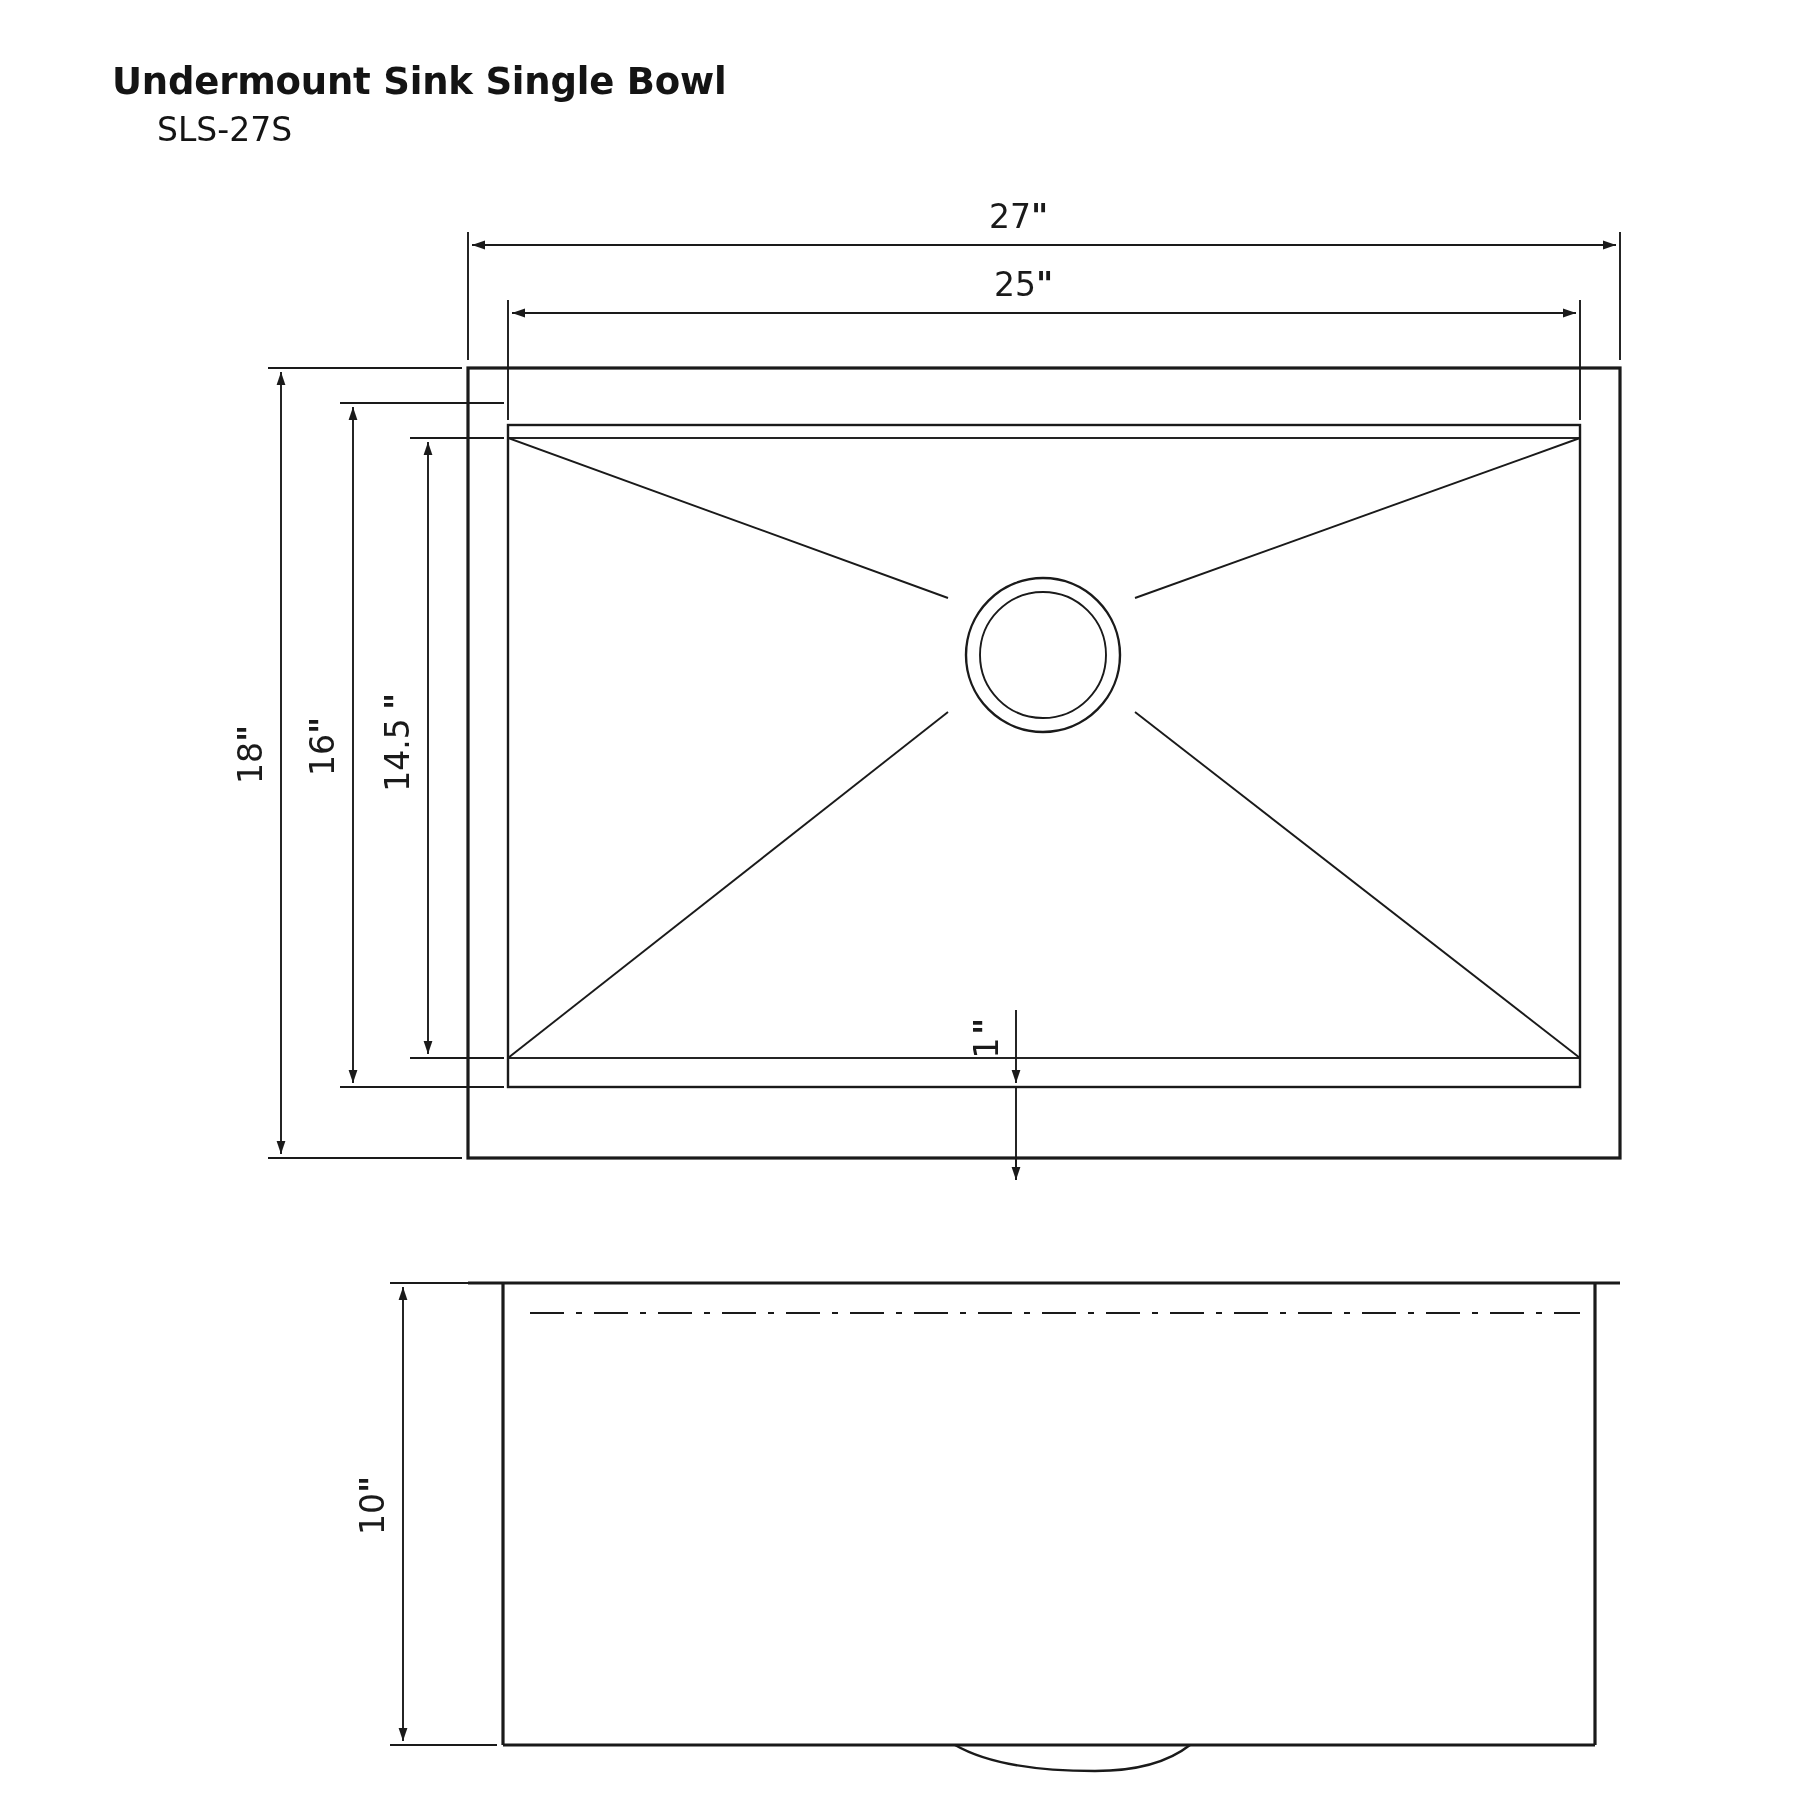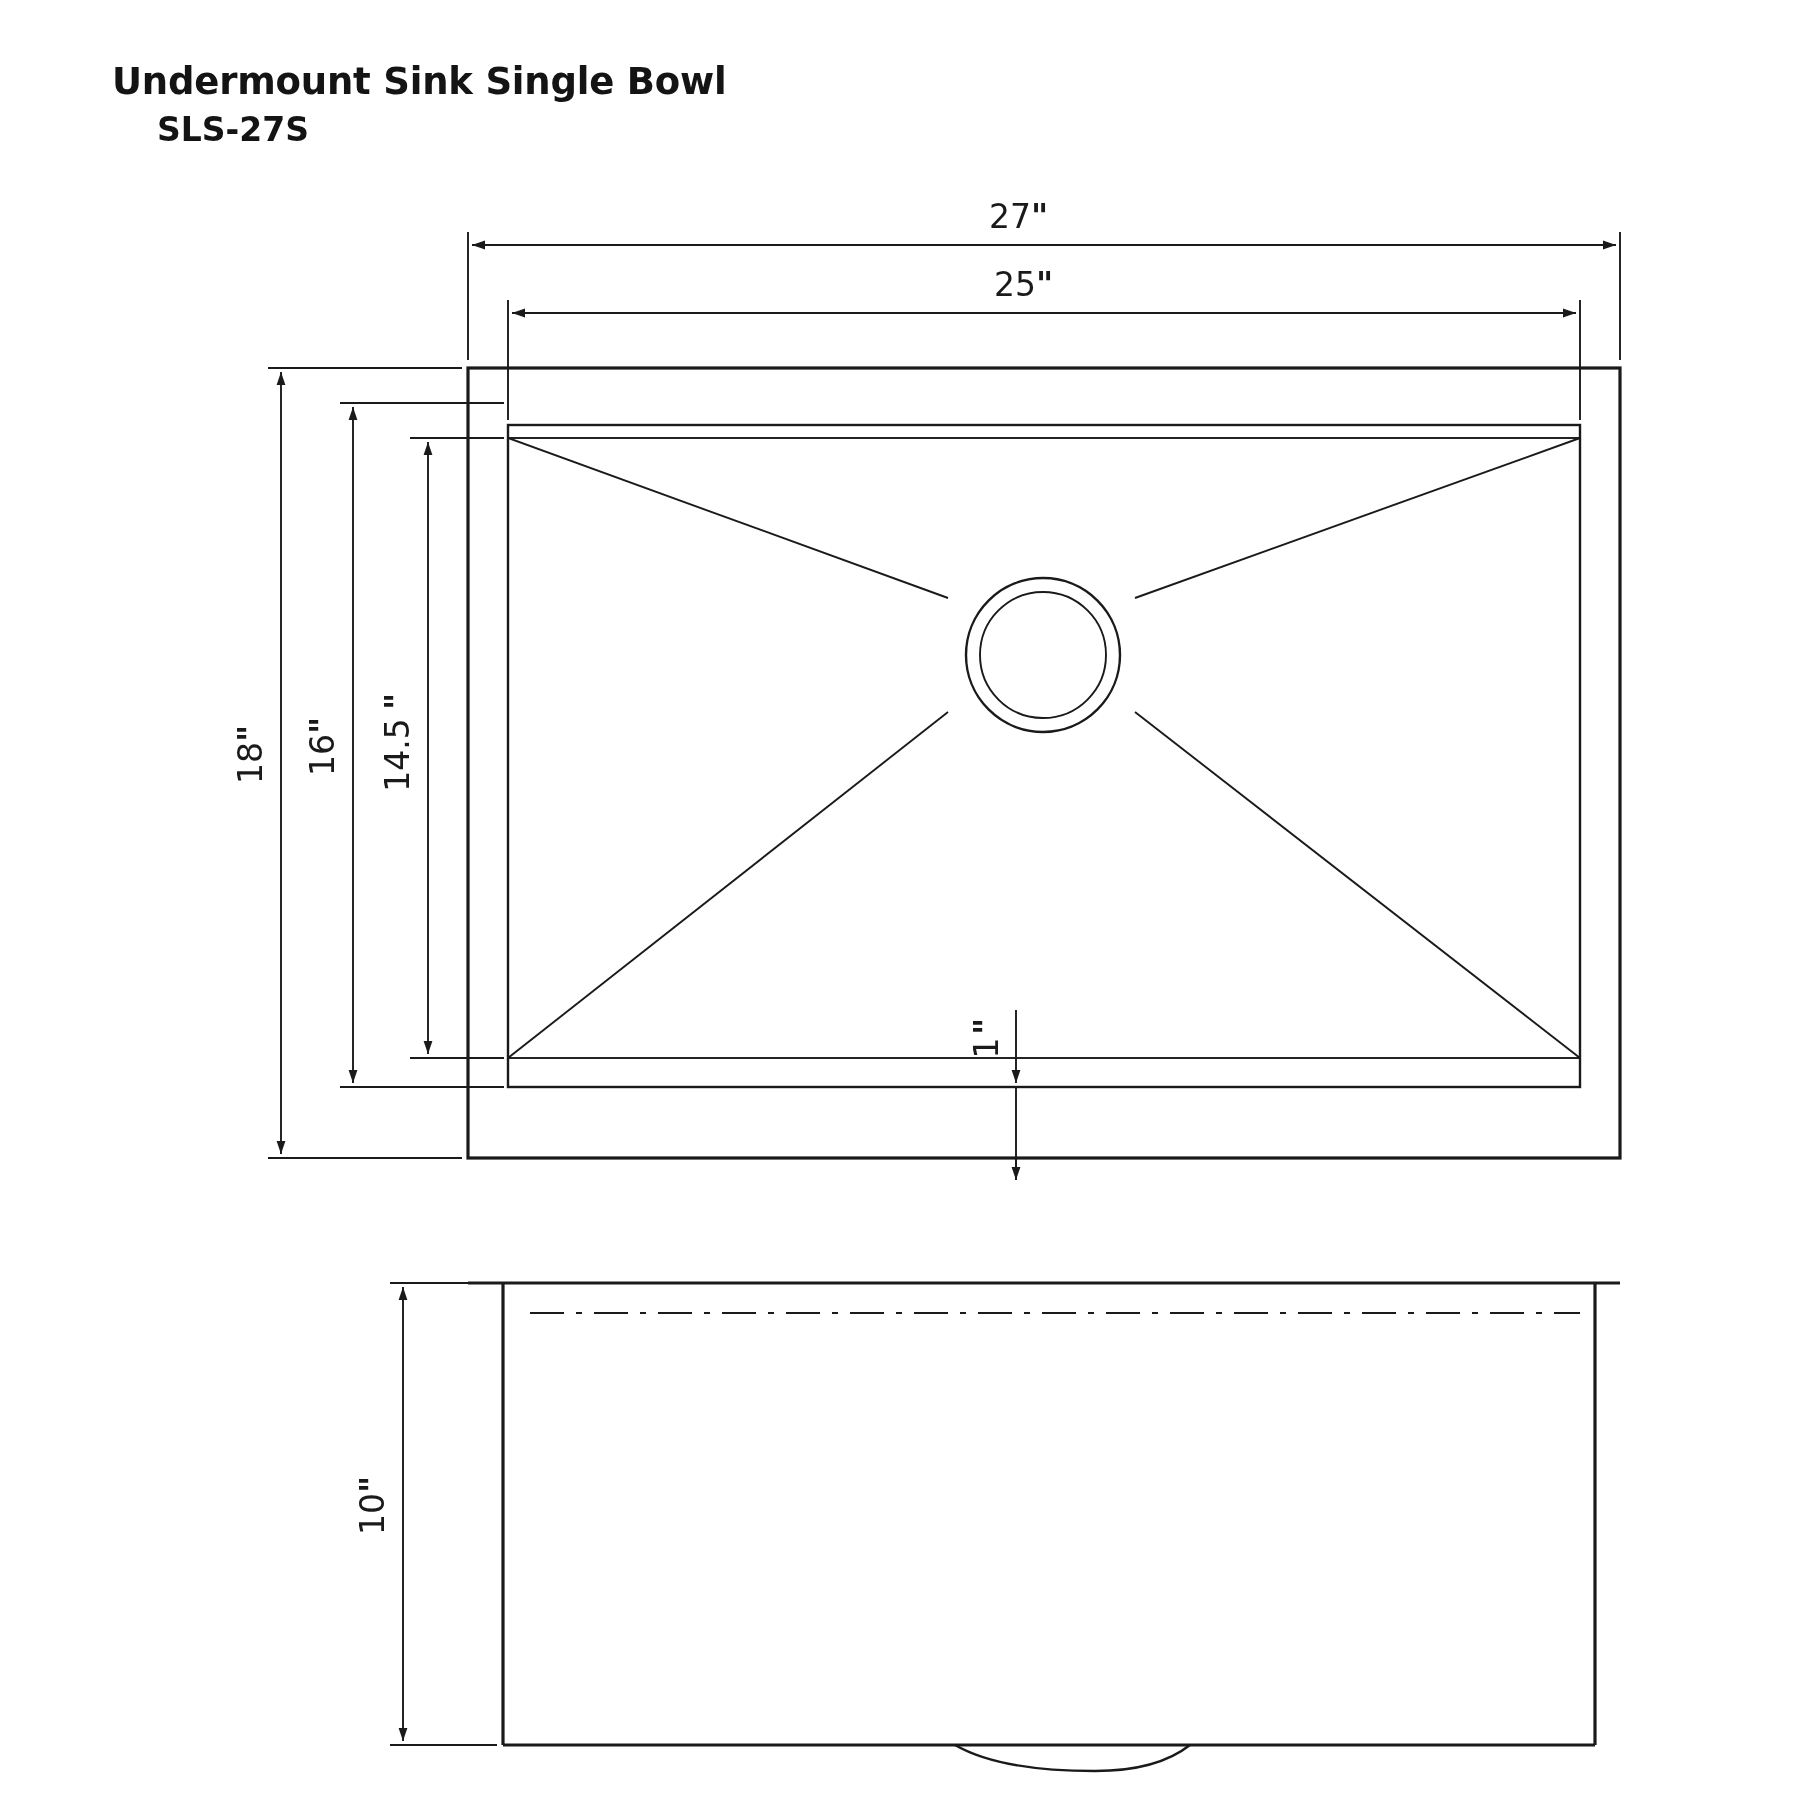--- a/index.html
+++ b/index.html
@@ -29,21 +29,21 @@
   }
   .title-main {
     font-size: 37px;
     font-weight: bold;
     letter-spacing: -0.2px;
     color: #141414;
     line-height: 1.2;
   }
   .title-model {
     font-size: 33px;
-    font-weight: bold;
+    font-weight: normal;
     color: #141414;
     margin-top: 6px;
     margin-left: 45px;
     line-height: 1.2;
   }
   svg.drawing {
     position: absolute;
     left: 0;
     top: 0;
     width: 1800px;

